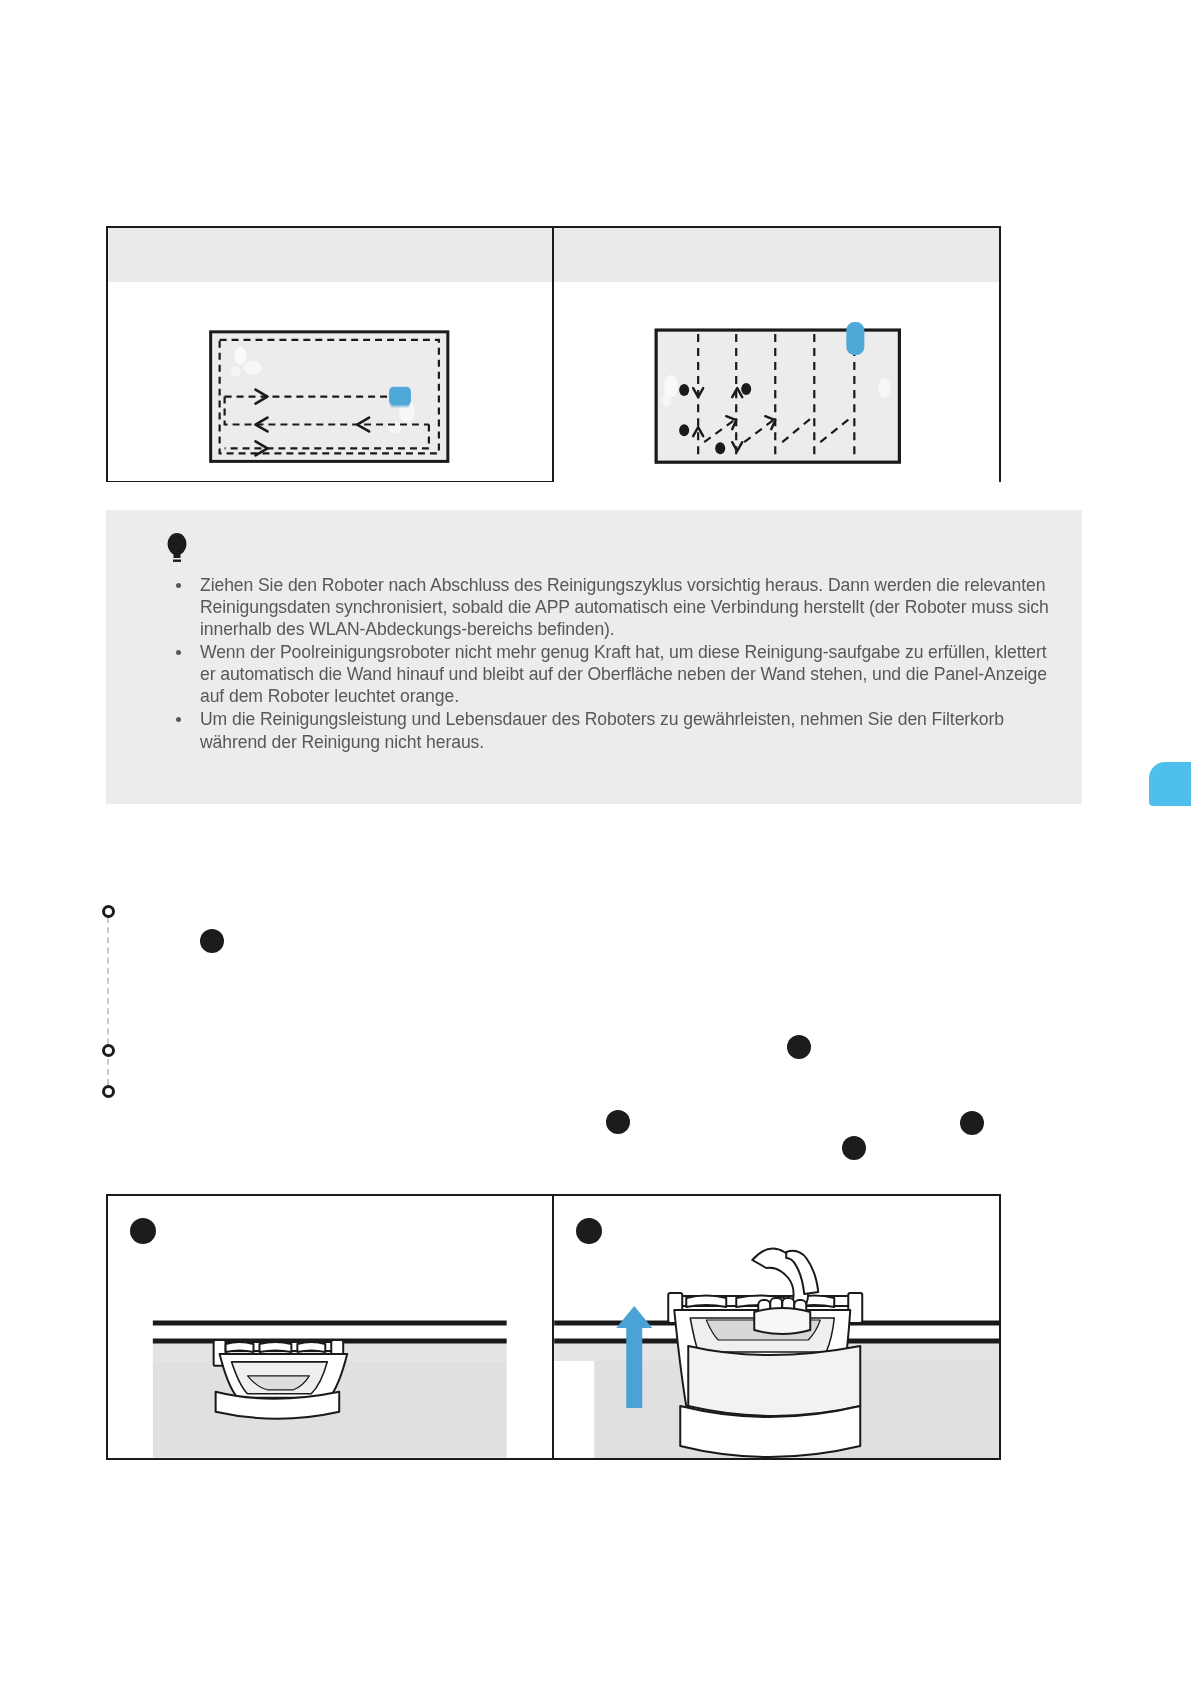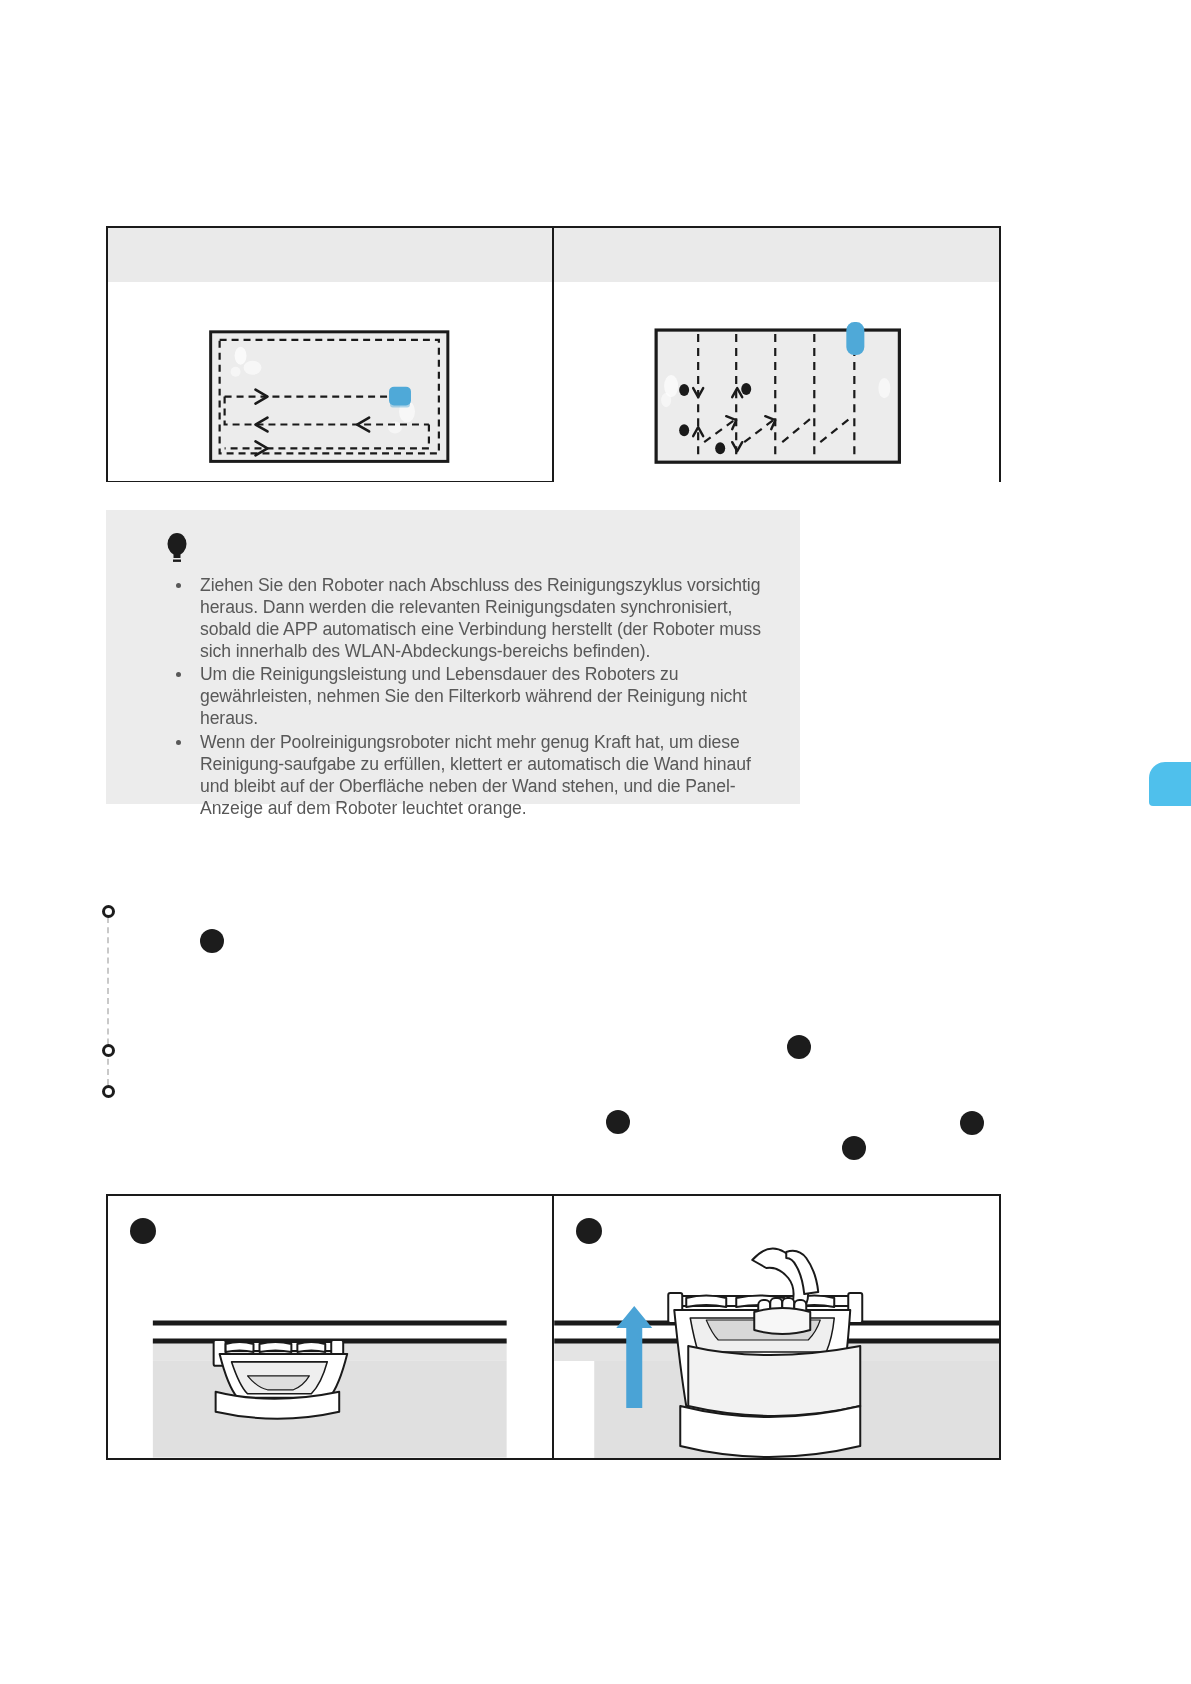--- a/index.html
+++ b/index.html
@@ -44,21 +44,21 @@
     background: #ffffff;
     position: relative;
   }
   .diagram-svg { display:block; width:100%; height:100%; }
 
   
   .tip-box {
     position: absolute;
     left: 106px;
     top: 510px;
-    width: 694px;
+    width: 976px;
     height: 294px;
     background: #ececec;
     box-sizing: border-box;
     padding: 22px 30px 10px 32px;
   }
   .tip-icon {
     width: 26px;
     height: 34px;
     margin-left: 26px;
     margin-bottom: 4px;
@@ -230,22 +230,22 @@
 </div>
 
 <div class="tip-box">
   <svg class="tip-icon" viewBox="0 0 26 34">
     <ellipse cx="13" cy="12" rx="9.5" ry="11" fill="#1c1c1c"></ellipse>
     <rect x="9.5" y="22" width="7" height="4" fill="#1c1c1c"></rect>
     <rect x="9" y="27.5" width="8" height="2.4" fill="#1c1c1c"></rect>
   </svg>
   <ul class="tip-list">
     <li>Ziehen Sie den Roboter nach Abschluss des Reinigungszyklus vorsichtig heraus. Dann werden die relevanten Reinigungsdaten synchronisiert, sobald die APP automatisch eine Verbindung herstellt (der Roboter muss sich innerhalb des WLAN-Abdeckungs-bereichs befinden).</li>
+    <li>Wenn der Poolreinigungsroboter nicht mehr genug Kraft hat, um diese Reinigung-saufgabe zu erfüllen, klettert er automatisch die Wand hinauf und bleibt auf der Oberfläche neben der Wand stehen, und die Panel-Anzeige auf dem Roboter leuchtet orange.</li>
     <li>Um die Reinigungsleistung und Lebensdauer des Roboters zu gewährleisten, nehmen Sie den Filterkorb während der Reinigung nicht heraus.</li>
-    <li>Wenn der Poolreinigungsroboter nicht mehr genug Kraft hat, um diese Reinigung-saufgabe zu erfüllen, klettert er automatisch die Wand hinauf und bleibt auf der Oberfläche neben der Wand stehen, und die Panel-Anzeige auf dem Roboter leuchtet orange.</li>
   </ul>
 </div>
 
 <div class="page-tab"></div>
 
 <div class="marker-layer">
   <div class="marker-dashline" style="left:107px; top:37px; height:168px;"></div>
   <div class="marker-ring" style="left:102px; top:25px; width:13px; height:13px;"></div>
   <div class="marker-ring" style="left:102px; top:164px; width:13px; height:13px;"></div>
   <div class="marker-ring" style="left:102px; top:205px; width:13px; height:13px;"></div>

